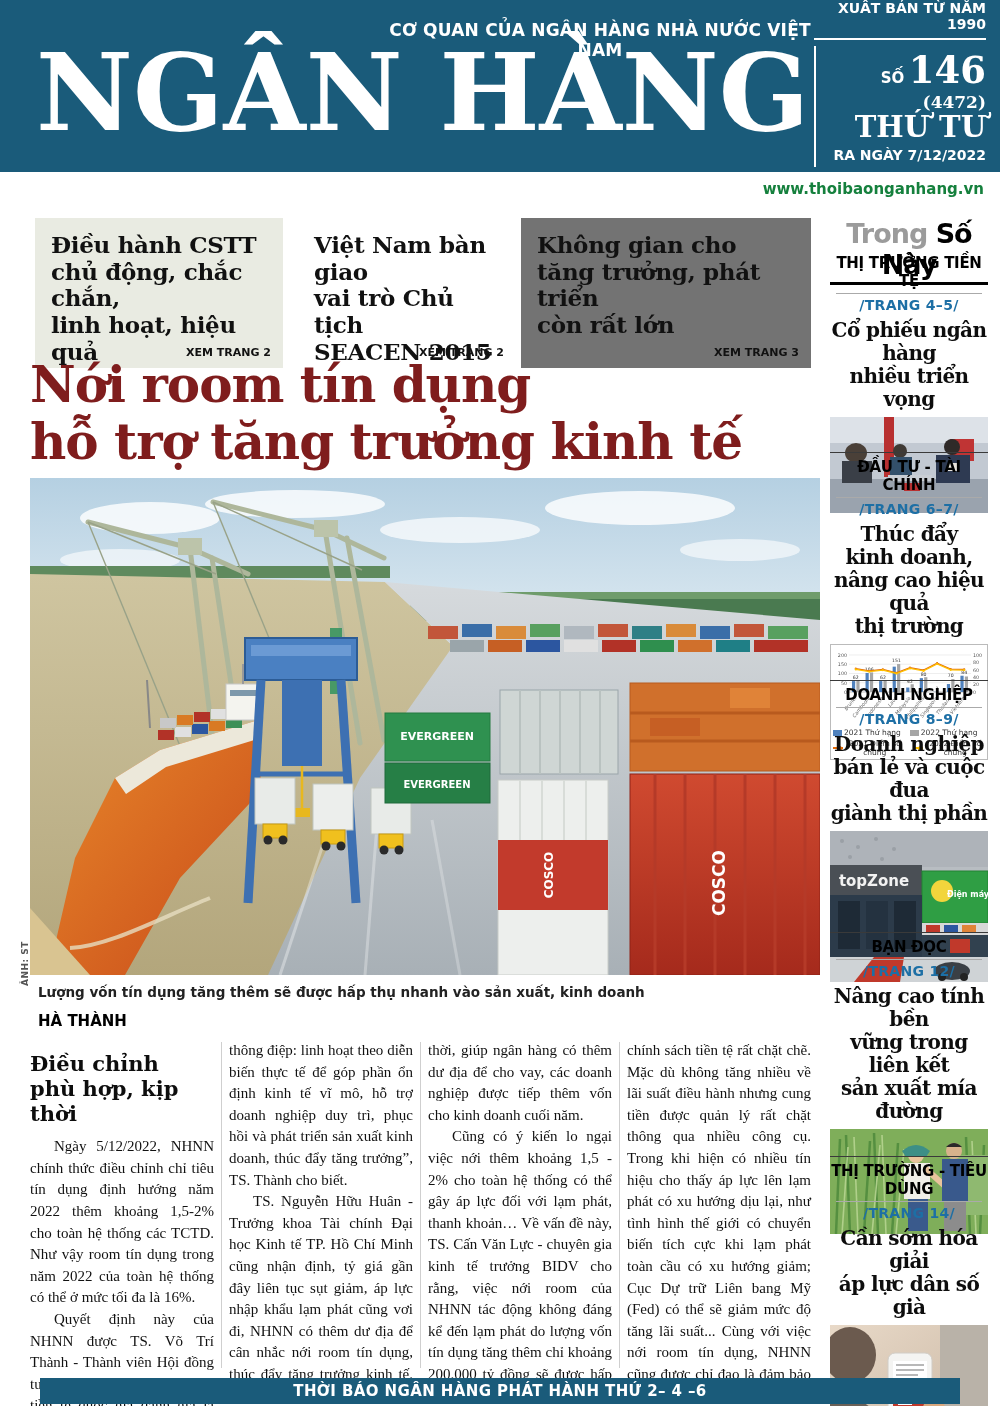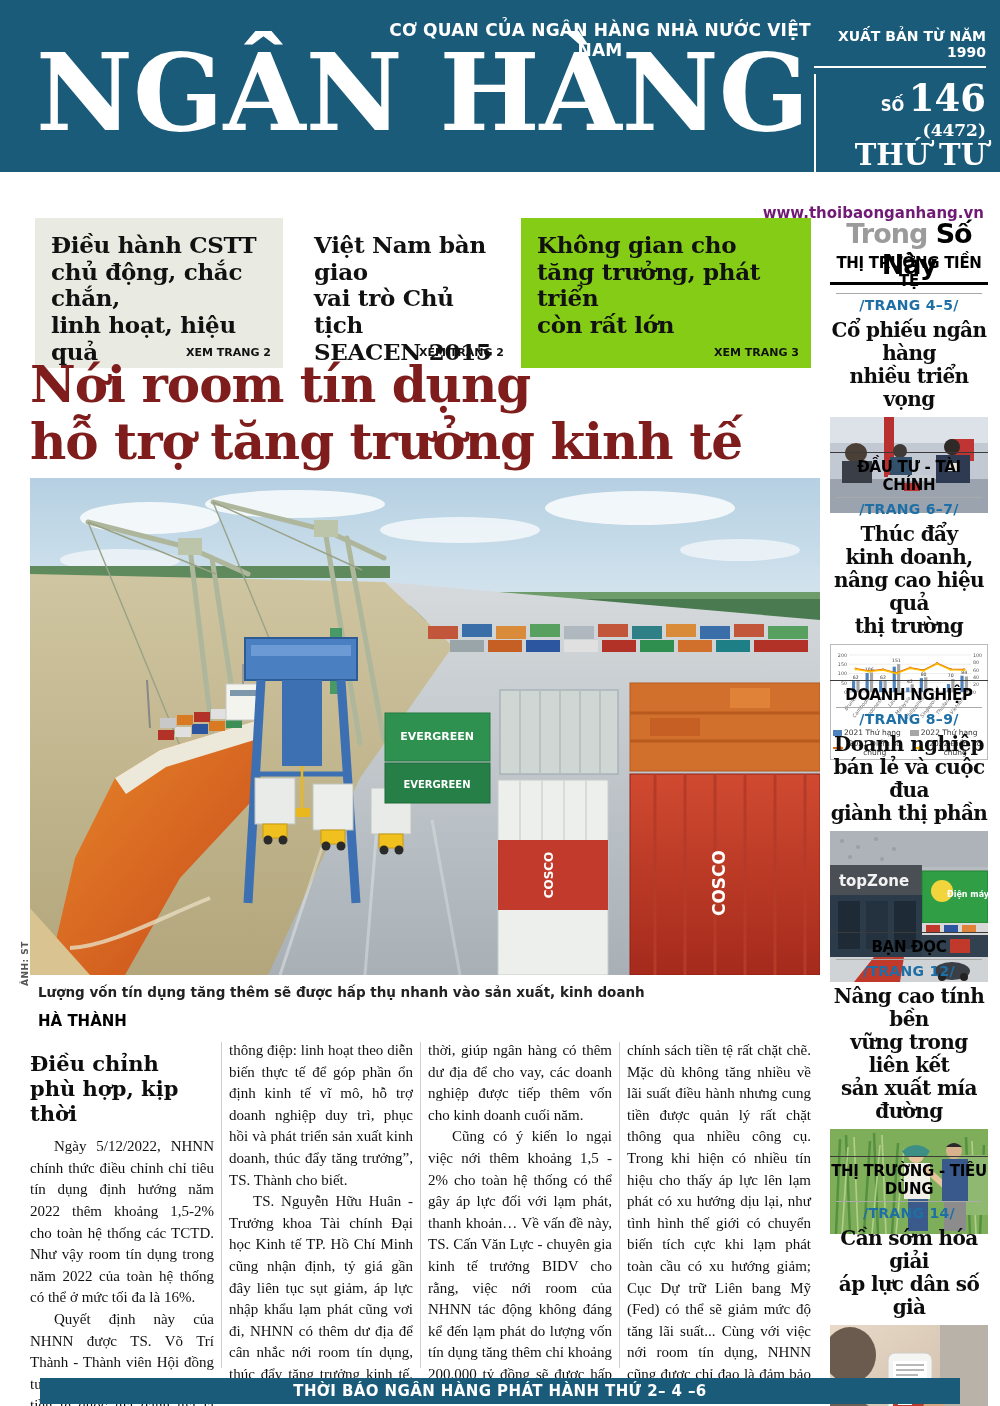--- a/index.html
+++ b/index.html
@@ -6,41 +6,41 @@
   #page{position:relative;width:1000px;height:1406px;background:#fff;overflow:hidden;
         font-family:"Liberation Sans",sans-serif;}
   .abs{position:absolute;}
   .pre{white-space:pre-line;}
 
   
   .masthead{left:0;top:0;width:1000px;height:172px;background:#1a5b7a;color:#fff;}
   .pretitle{left:44px;top:12px;font:bold 33px "DejaVu Serif",serif;letter-spacing:1px;}
   .bigtitle{left:36px;top:40px;font:bold 106px "DejaVu Serif",serif;line-height:1;letter-spacing:0px;}
   .organ{left:370px;top:20px;width:460px;text-align:center;font:bold 17px "DejaVu Sans",sans-serif;letter-spacing:.2px;}
-  .issueblock{right:14px;top:28px;width:172px;text-align:right;}
+  .issueblock{right:14px;top:0;width:172px;text-align:right;}
   .since{font:bold 14px "DejaVu Sans",sans-serif;}
   .issuerule{border:none;border-top:2px solid #fff;margin:6px 0 6px 0;}
   .issuelines{border-left:2px solid #fff;padding:2px 0 4px 10px;}
   .issue-no{line-height:1.05;}
   .issue-no .so{font:bold 15px "DejaVu Sans",sans-serif;}
   .issue-no .num{font:bold 37px "DejaVu Serif",serif;}
   .issue-no .par{font:bold 17px "DejaVu Serif",serif;}
   .weekday{font:bold 29px "DejaVu Serif",serif;line-height:1.1;}
   .dateline{font:bold 14px "DejaVu Sans",sans-serif;margin-top:3px;}
   .price{font:bold 14px "DejaVu Sans",sans-serif;margin-top:16px;}
   .urlstrip{left:0;top:172px;width:1000px;height:30px;background:#fff;}
-  .website{position:absolute;right:16px;top:8px;font:bold 15px "DejaVu Sans",sans-serif;color:#701a75;margin-top:24px;}
+  .website{position:absolute;right:16px;top:8px;font:bold 15px "DejaVu Sans",sans-serif;color:#15803d;}
 
   
   .teaser{height:150px;padding:14px 14px 10px 16px;box-sizing:border-box;}
   .teaser h3{margin:0;font:bold 23px "DejaVu Serif",serif;line-height:1.16;color:#111;letter-spacing:-.3px;}
   .teaser .xem{position:absolute;right:12px;bottom:9px;font:bold 11px "DejaVu Sans",sans-serif;color:#111;}
   .t1{left:35px;top:218px;width:248px;background:#e9ebe2;}
   .t2{left:298px;top:218px;width:218px;background:#ffffff;}
-  .t3{left:521px;top:218px;width:290px;background:#84cc16;}
+  .t3{left:521px;top:218px;width:290px;background:#737373;}
 
   
   .headline{left:30px;top:356px;width:790px;text-align:left;
             font:bold 50px "DejaVu Serif",serif;line-height:1.14;color:#7f1d1d;letter-spacing:-1px;}
   .photo-main{left:30px;top:478px;width:790px;height:497px;background:#cfe0ea;overflow:hidden;}
   .photo-credit{left:20px;top:986px;transform:rotate(-90deg);transform-origin:0 0;
                 font:bold 9px "DejaVu Sans",sans-serif;color:#555;letter-spacing:.5px;}
   .caption{left:38px;top:984px;width:740px;font:bold 13.5px "DejaVu Sans",sans-serif;color:#222;}
   .byline{left:38px;top:1012px;font:bold 15px "DejaVu Sans",sans-serif;color:#000;}
 

